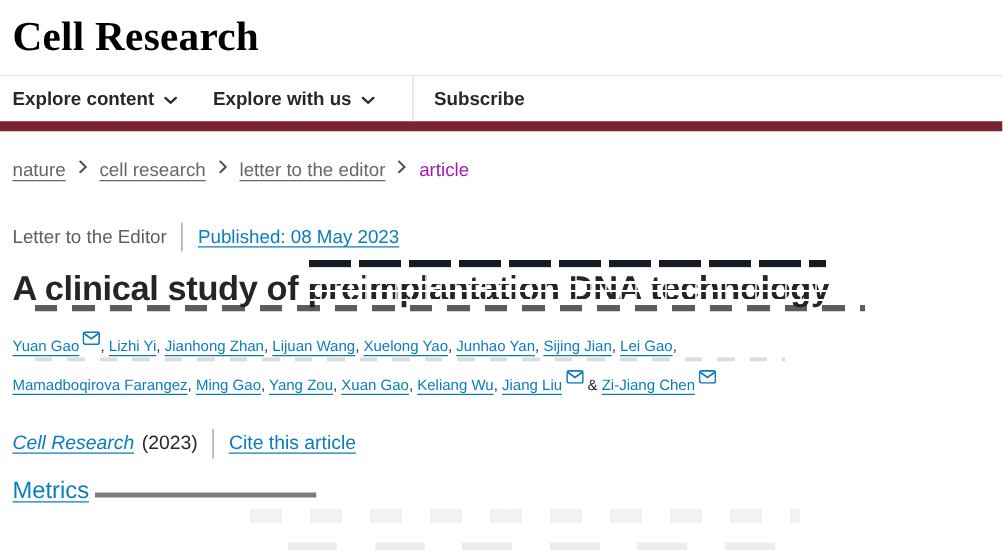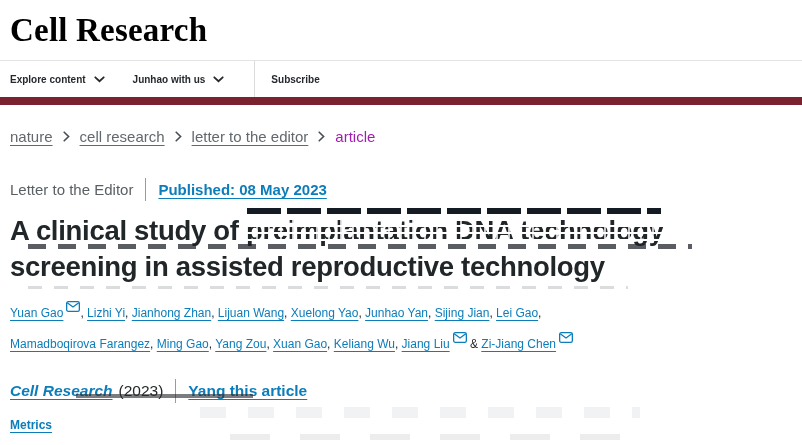--- a/index.html
+++ b/index.html
@@ -15,39 +15,39 @@
   .site-header { height:61px; border-bottom:1px solid #e4e4e4; padding:8px 0 0 10px; }
   .logo {
     font-family:"Liberation Serif", serif; font-size:33px; font-weight:700;
     color:#000; letter-spacing:.2px; display:inline-block; cursor:pointer; line-height:44px;
   }
 
   
   .main-nav { display:flex; align-items:stretch; height:36px; padding-left:10px; }
   .nav-item {
     display:flex; align-items:center; gap:8px; margin-right:28px;
-    font-size:10px; font-weight:700; color:#25282c; text-decoration:none; cursor:pointer; white-space:nowrap;
+    font-size:15px; font-weight:700; color:#25282c; text-decoration:none; cursor:pointer; white-space:nowrap;
   }
   .nav-item svg { color:#25282c; margin-top:2px; }
   .nav-divider { width:1px; background:#dcdcdc; margin:0 16px 0 2px; }
 
   .accent-bar { height:8px; background:var(--accent,#7b2231); }
 
   
   main { padding-left:10px; position:relative; }
   a, .linklike { cursor:pointer; }
 
-  .breadcrumb { margin-top:23px; display:flex; align-items:center; font-size:15px; color:#62686d; }
+  .breadcrumb { margin-top:23px; display:flex; font-size:15px; color:#62686d; }
   .breadcrumb a { color:#62686d; text-decoration:underline; text-underline-offset:3px; }
   .breadcrumb .current { color:#a21caf; }
   .crumb-sep { display:inline-flex; color:#4a4f54; margin:0 10px; }
 
   .meta-line { margin-top:33px; display:flex; align-items:center; font-size:15px; color:#5a5f63; }
   .vrule { width:1px; height:23px; background:#9a9a9a; margin:0 12px; display:inline-block; }
-  .blue-link { color:var(--link,#0c7dbb); text-decoration:underline; text-underline-offset:3px;font-weight:bold; }
+  .blue-link { color:var(--link,#0c7dbb); text-decoration:underline; text-underline-offset:3px; }
 
   h1.title {
     margin-top:12px; font-size:27.5px; line-height:36px; font-weight:700;
     color:#212629; letter-spacing:-.3px; max-width:770px;
   }
   .glitch { position:relative; }
   .glitch::before {
     content:""; position:absolute; left:1px; right:3px; top:-7px; height:6px;
     background:#141b22;
     -webkit-mask-image:repeating-linear-gradient(90deg,#000 0 34px,transparent 34px 40px);
@@ -63,21 +63,21 @@
   #authors { margin-top:13px; max-width:790px; }
   .author-line { font-size:12px; line-height:31px; color:#24282b; white-space:nowrap; }
   .author-link { color:var(--link,#0c7dbb); text-decoration:underline; text-underline-offset:3px; }
   .sep { color:#24282b; }
   .email-wrap { display:inline-block; transform:translateY(-5px); margin-left:3px; color:var(--link,#0c7dbb); cursor:pointer; }
 
   .citation-line { margin-top:19px; display:flex; align-items:center; font-size:15.5px; color:#24282b; }
   .journal-link { font-style:italic; }
   .citation-line .vrule { height:24px; }
 
-  .metrics-line { margin-top:15px; font-size:12px; }
+  .metrics-line { margin-top:15px; font-size:19px; }
 
   
   .artifact { position:absolute; pointer-events:none; }
   #art-under-title { left:28px; top:244px; width:664px; height:5px;
     background:repeating-linear-gradient(90deg, rgba(26,30,36,.72) 0 18px, transparent 18px 30px); }
   #art-line2-bottom { left:28px; top:286px; width:600px; height:3px;
     background:repeating-linear-gradient(90deg, rgba(90,95,100,.22) 0 14px, transparent 14px 26px); }
   #art-metrics { left:76px; top:394px; width:177px; height:4px; background:rgba(40,44,48,.62); }
   #art-bottom-1 { left:200px; top:407px; width:440px; height:11px;
     background:repeating-linear-gradient(90deg, rgba(176,180,184,.18) 0 26px, transparent 26px 48px); }
@@ -94,21 +94,21 @@
   </header>
 
   <nav class="main-nav">
     <a class="nav-item">
       <span>Explore content</span>
       <span><svg width="11" height="7" viewBox="0 0 11 7">
             <path d="M1.3 1.3 5.5 5.2 9.7 1.3" fill="none" stroke="currentColor" stroke-width="1.8" stroke-linecap="round"></path>
           </svg></span>
     </a>
     <a class="nav-item">
-      <span>Junhao with us</span>
+      <span>Explore with us</span>
       <span><svg width="11" height="7" viewBox="0 0 11 7">
             <path d="M1.3 1.3 5.5 5.2 9.7 1.3" fill="none" stroke="currentColor" stroke-width="1.8" stroke-linecap="round"></path>
           </svg></span>
     </a>
     <span class="nav-divider"></span>
     <a class="nav-item">
       <span>Subscribe</span>
     </a>
   </nav>
 
@@ -137,41 +137,41 @@
         </span>
       <span class="current">article</span>
     </div>
 
     <div class="meta-line">
       <span>Letter to the Editor</span>
       <span class="vrule"></span>
       <a class="blue-link">Published: 08 May 2023</a>
     </div>
 
-    <h1 class="title"><span>A clinical study of </span><span class="glitch">preimplantation DNA technology</span><br><span>screening in assisted reproductive technology</span></h1>
+    <h1 class="title"><span>A clinical study of </span><span class="glitch">preimplantation DNA technology</span><br></h1>
 
     <div id="authors">
         <div class="author-line"><a class="author-link">Yuan Gao</a><span class="email-wrap"><svg width="14" height="11" viewBox="0 0 14 11">
               <rect x="0.65" y="0.65" width="12.7" height="9.7" rx="1.6" fill="none" stroke="currentColor" stroke-width="1.3"></rect>
               <path d="M1.2 1.8 7 6 12.8 1.8" fill="none" stroke="currentColor" stroke-width="1.3"></path>
             </svg></span><span class="sep">, </span><a class="author-link">Lizhi Yi</a><span class="sep">, </span><a class="author-link">Jianhong Zhan</a><span class="sep">, </span><a class="author-link">Lijuan Wang</a><span class="sep">, </span><a class="author-link">Xuelong Yao</a><span class="sep">, </span><a class="author-link">Junhao Yan</a><span class="sep">, </span><a class="author-link">Sijing Jian</a><span class="sep">, </span><a class="author-link">Lei Gao</a><span class="sep">,</span></div>
         <div class="author-line"><a class="author-link">Mamadboqirova Farangez</a><span class="sep">, </span><a class="author-link">Ming Gao</a><span class="sep">, </span><a class="author-link">Yang Zou</a><span class="sep">, </span><a class="author-link">Xuan Gao</a><span class="sep">, </span><a class="author-link">Keliang Wu</a><span class="sep">, </span><a class="author-link">Jiang Liu</a><span class="email-wrap"><svg width="14" height="11" viewBox="0 0 14 11">
               <rect x="0.65" y="0.65" width="12.7" height="9.7" rx="1.6" fill="none" stroke="currentColor" stroke-width="1.3"></rect>
               <path d="M1.2 1.8 7 6 12.8 1.8" fill="none" stroke="currentColor" stroke-width="1.3"></path>
             </svg></span><span class="sep"> &amp; </span><a class="author-link">Zi-Jiang Chen</a><span class="email-wrap"><svg width="14" height="11" viewBox="0 0 14 11">
               <rect x="0.65" y="0.65" width="12.7" height="9.7" rx="1.6" fill="none" stroke="currentColor" stroke-width="1.3"></rect>
               <path d="M1.2 1.8 7 6 12.8 1.8" fill="none" stroke="currentColor" stroke-width="1.3"></path>
             </svg></span></div>
       </div>
 
     <div class="citation-line">
       <a class="blue-link journal-link">Cell Research</a>
       <span style="margin-left:6px;">(2023)</span>
       <span class="vrule"></span>
-      <a class="blue-link">Yang this article</a>
+      <a class="blue-link">Cite this article</a>
     </div>
 
     <div class="metrics-line">
       <a class="blue-link">Metrics</a>
     </div>
 
   </main>
 
   <div class="artifact" id="art-under-title"></div>
   <div class="artifact" id="art-line2-bottom"></div>

